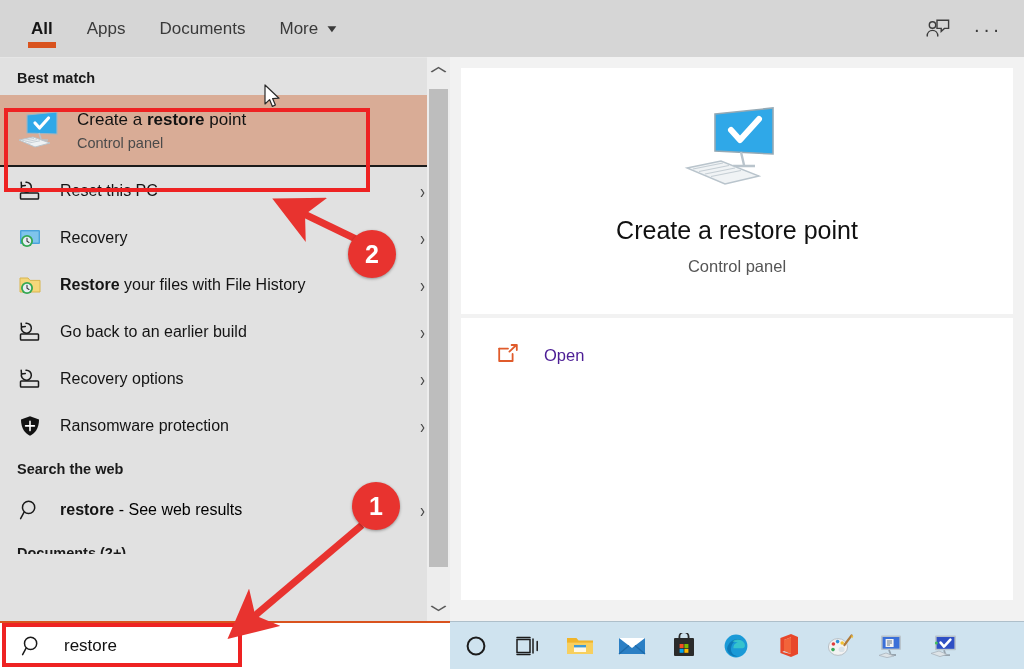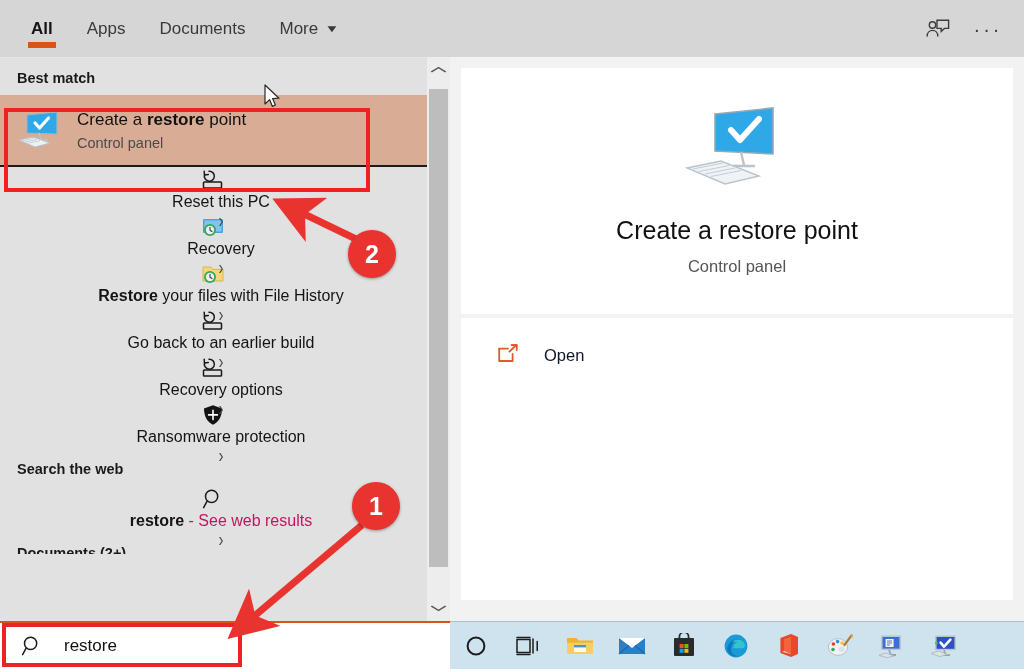--- a/index.html
+++ b/index.html
@@ -55,29 +55,29 @@
     border-bottom: 2px solid #1b1b1b;
   }
   .bm-icon { width: 46px; height: 46px; flex: 0 0 46px; margin-right: 14px; }
   .bm-text { display: flex; flex-direction: column; justify-content: center; }
   .bm-title { font-size: 17px; color: #111; line-height: 1.35; }
   .bm-title b { font-weight: bold; }
   .bm-sub { font-size: 14.5px; color: #4a4a4a; margin-top: 3px; }
 
   .list-row {
     display: flex; align-items: center; height: 47px;
-    padding-left: 17px; padding-right: 12px; flex-direction: column;
+    padding-left: 17px; padding-right: 12px;
   }
   .lr-icon {
     width: 26px; height: 26px; flex: 0 0 26px; margin-right: 17px;
     display: flex; align-items: center; justify-content: center;
   }
   .lr-label { font-size: 16px; color: #141414; flex: 1; white-space: nowrap; }
   .lr-label b { font-weight: bold; }
-  .lr-label .dim { color: #be185d; }
+  .lr-label .dim { color: #000000; }
   .chev { font-size: 15px; color: #4a4a4a; font-weight: normal; transform: scaleY(1.35); }
   .cut-row { height: 20px; overflow: hidden; }
 
   
   .scrollbar {
     position: absolute; left: 427px; top: 57px; width: 23px; height: 564px;
     background: #ededed; display: flex; flex-direction: column; align-items: center;
   }
   .sb-arrow {
     width: 23px; height: 26px; display: flex; align-items: center;
@@ -99,21 +99,21 @@
     align-items: center; justify-content: center;
   }
   .pv-icon { width: 112px; height: 96px; margin-bottom: 14px; }
   .pv-title { font-size: 25px; color: #111; font-weight: normal; }
   .pv-sub { font-size: 16.5px; color: #555; margin-top: 12px; }
   .action-card {
     background: #fff; margin-top: 4px; height: 282px; padding-top: 14px;
   }
   .action-row { display: flex; align-items: center; height: 46px; padding-left: 35px; }
   .act-icon { width: 26px; height: 26px; margin-right: 22px; flex: 0 0 26px; }
-  .act-label { font-size: 16.5px; color: #0f172a; }
+  .act-label { font-size: 16.5px; color: #4c1d95; }
 
   
   .searchbox {
     position: absolute; left: 0; top: 621px; width: 450px; height: 48px;
     background: #fff; display: flex; align-items: center;
     border-top: 2px solid #d9531e;
   }
   .sb-magnifier { width: 24px; height: 24px; margin: 0 20px 0 20px; flex: 0 0 24px; }
   .sb-input {
     border: 0; outline: 0; background: transparent; font-size: 17px;

